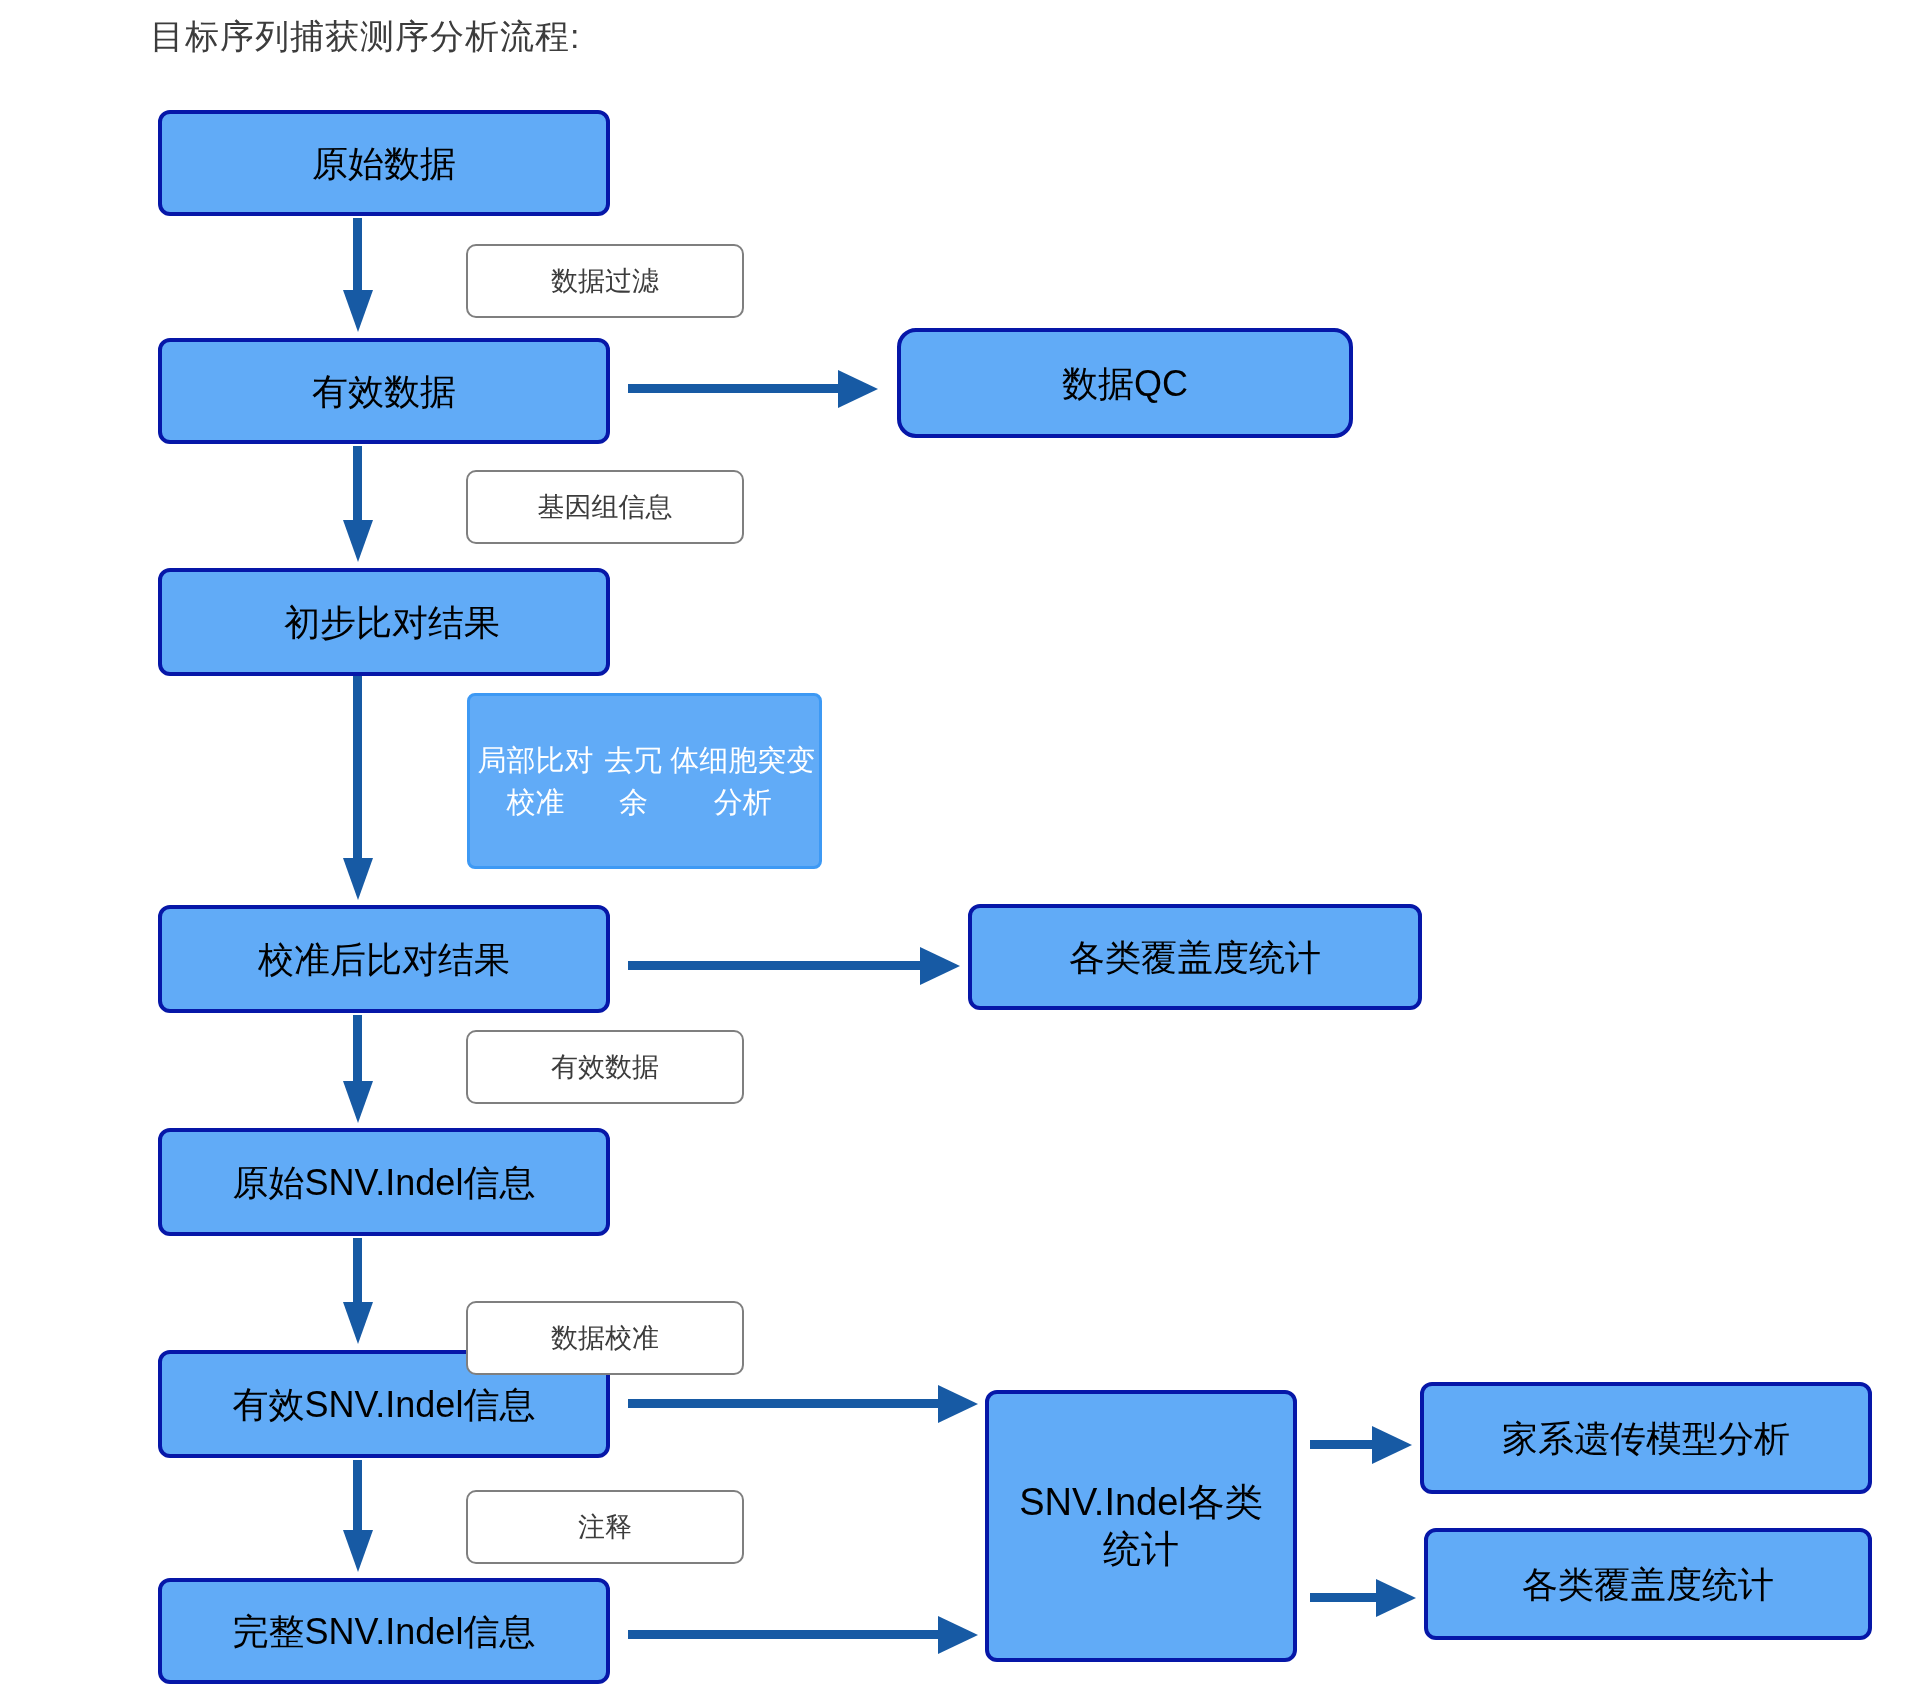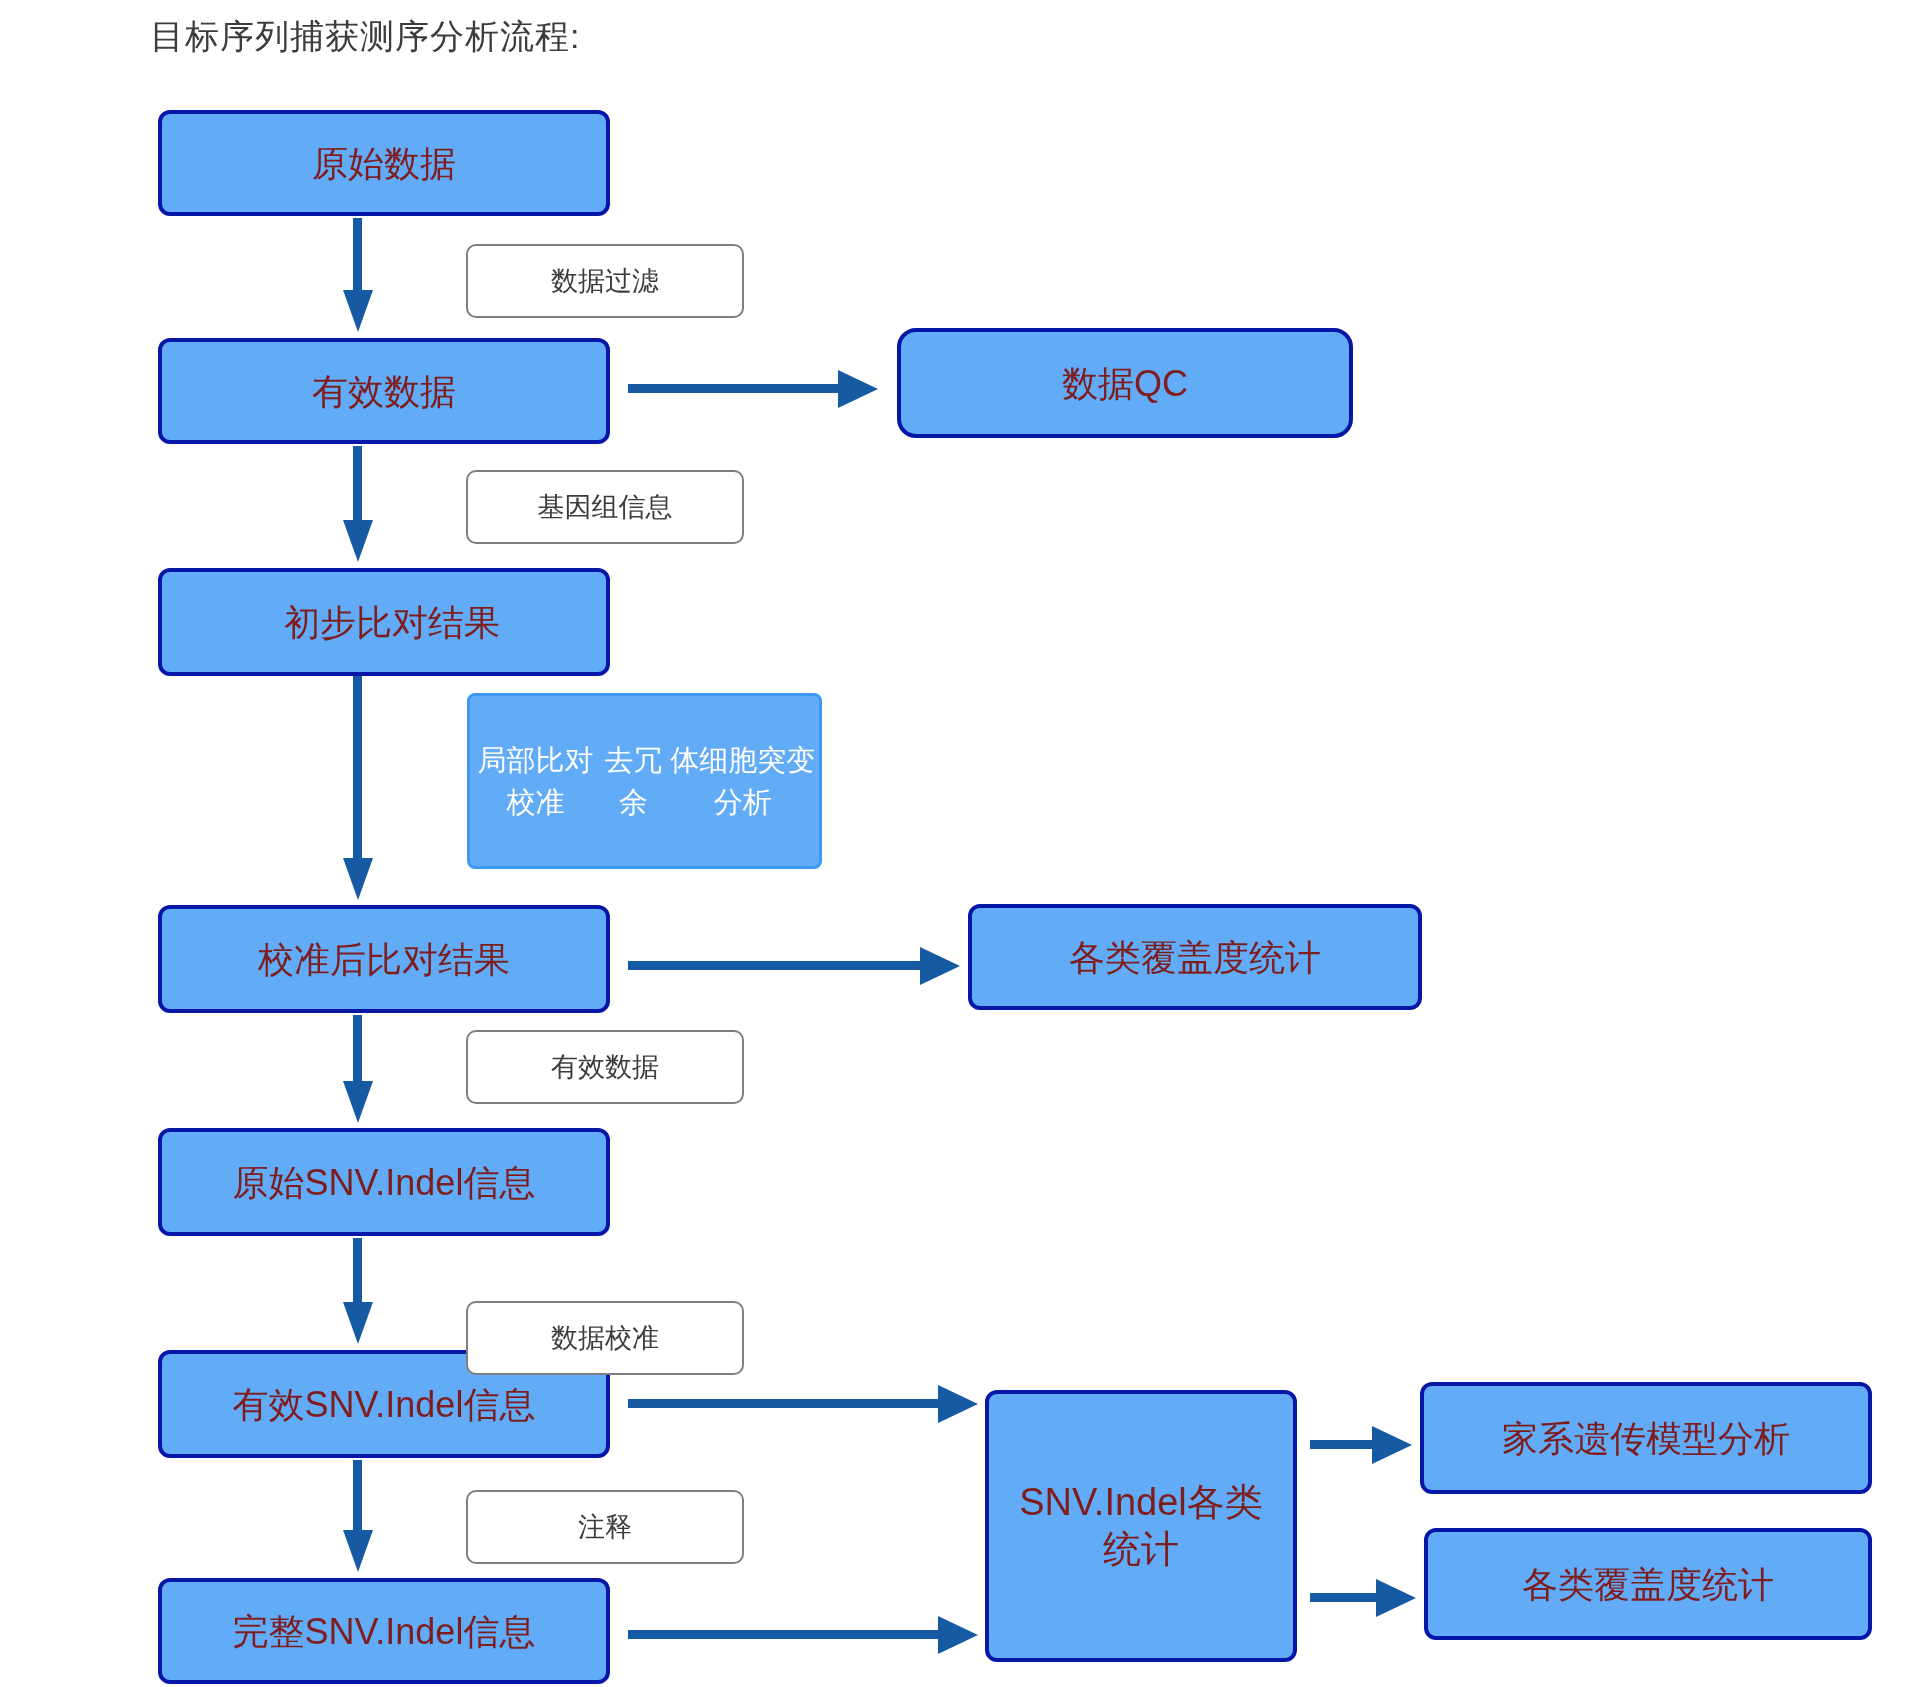--- a/index.html
+++ b/index.html
@@ -26,21 +26,21 @@
     left:150px; top:14px;
     font-size:34px;
     color:var(--title-text);
     letter-spacing:1px;
   }
   .node{
     position:absolute;
     background:var(--node-fill);
     border:4px solid var(--node-border);
     border-radius:12px;
-    color:#7f1d1d;
+    color:#000000;
     font-size:36px;
     display:flex;
     align-items:center;
     justify-content:center;
     text-align:center;
     line-height:1.25;
   }
   .node.big{font-size:38px;padding:0 24px;}
   .step-label{
     position:absolute;

